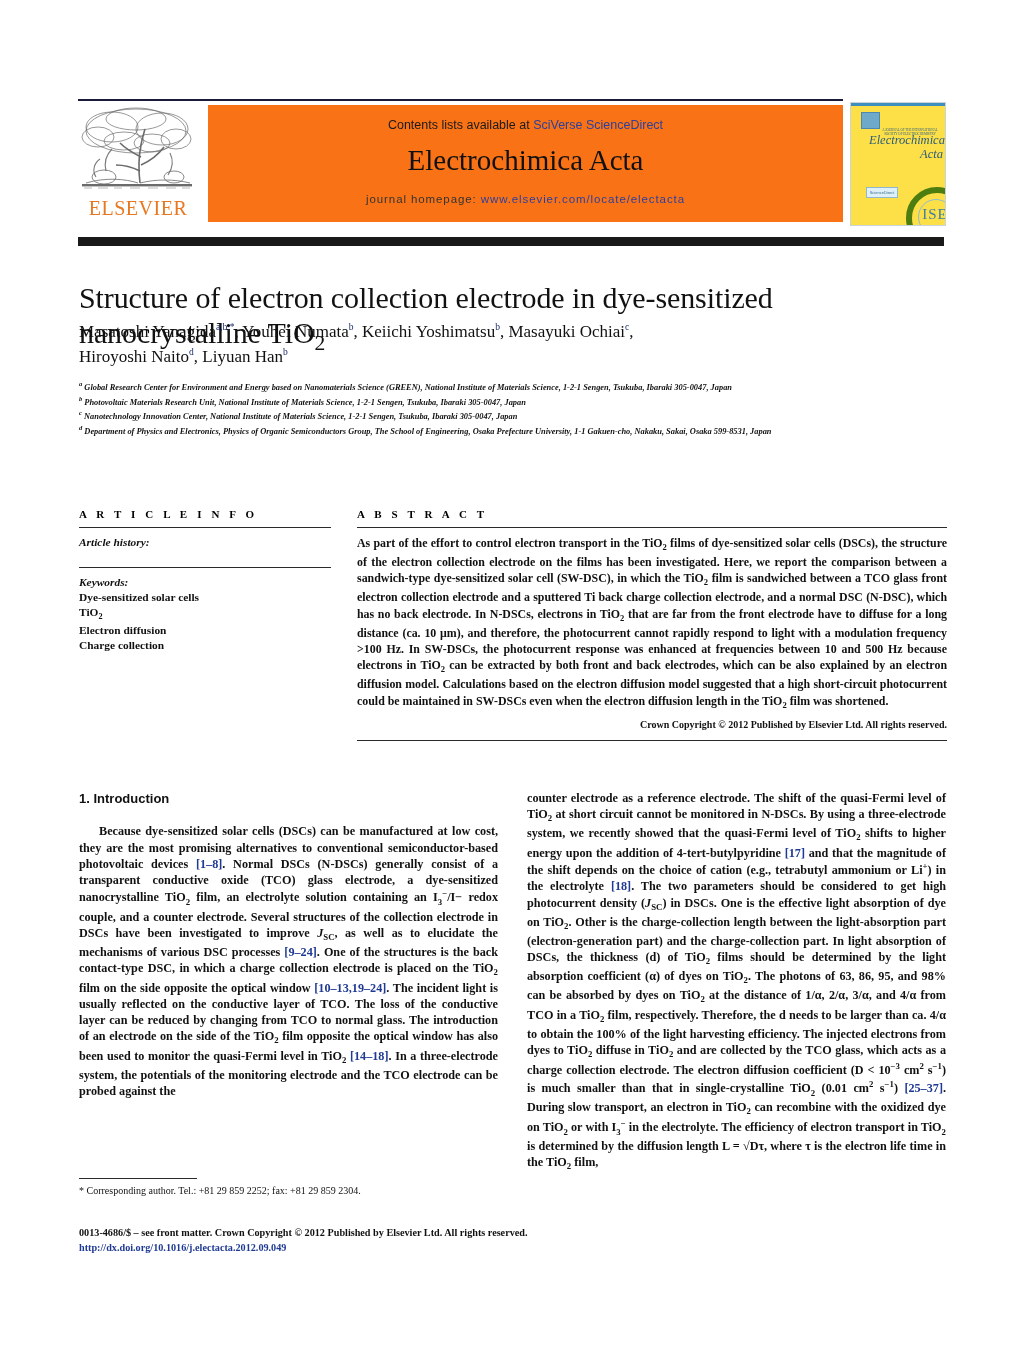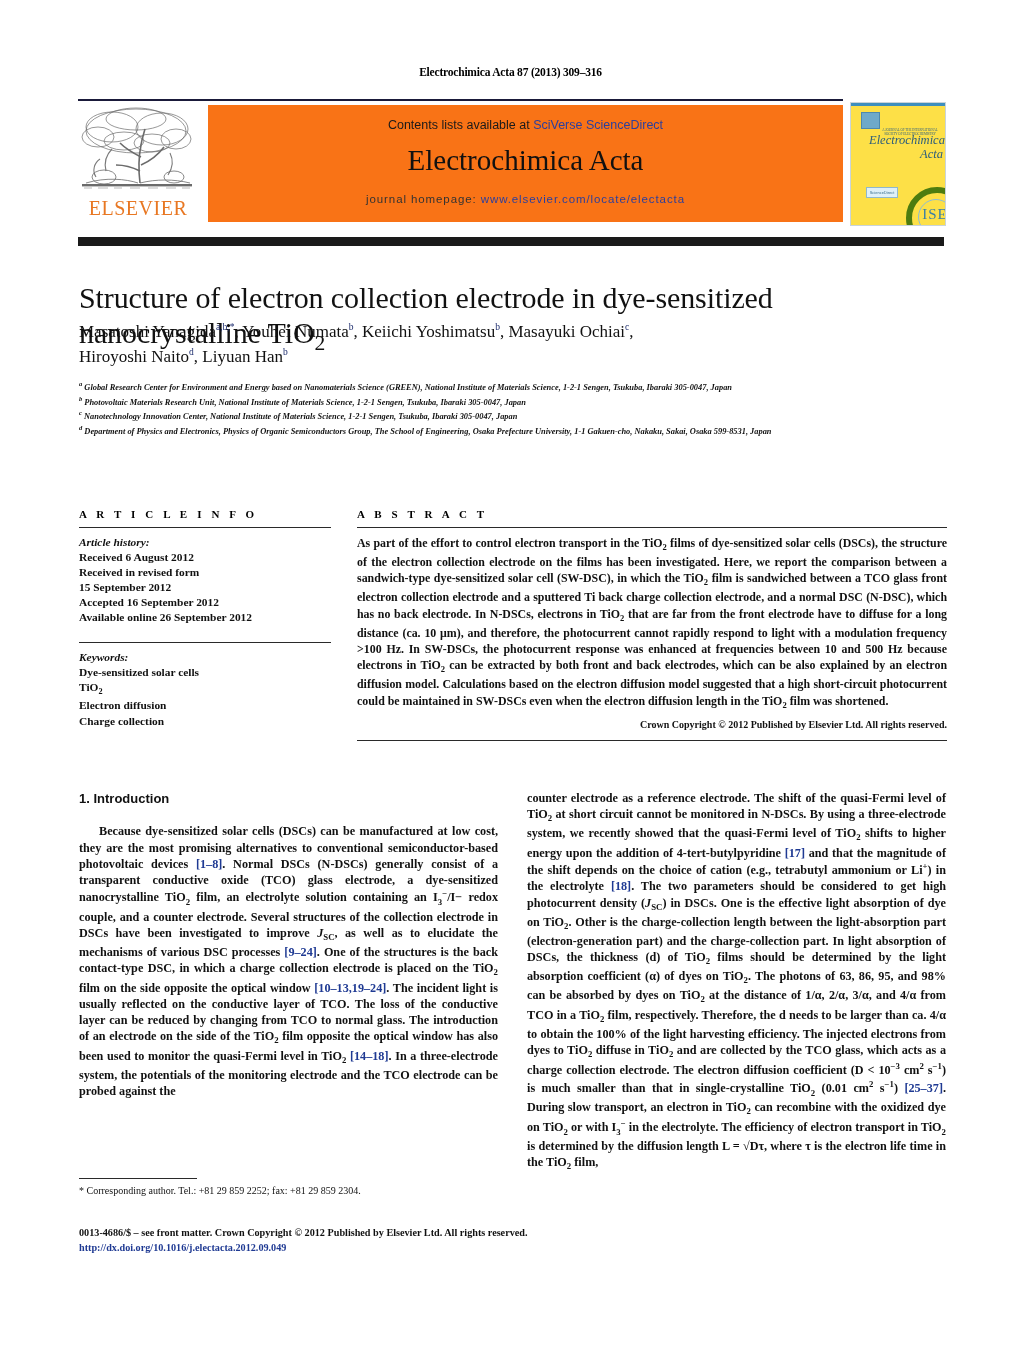--- a/index.html
+++ b/index.html
@@ -188,21 +188,20 @@
     font-family:"Liberation Serif", serif;
     font-weight:bold; font-size:10.2px; line-height:1.5; color:#111;
   }
   .footer a { color:#1f3a93; text-decoration:none; }
 </style>
 </head>
 <body>
 
 <div class="page">
 
-  <div class="running-head">Electrochimica Acta 87 (2013) 309–316</div>
 
   <div class="masthead">
     <div class="masthead-rule"></div>
 
     <div class="elsevier-block">
       <svg class="tree-svg" viewBox="0 0 118 92">
         <g fill="none" stroke="#6b6b6b" stroke-width="0.7">
           <ellipse cx="58" cy="26" rx="50" ry="22"></ellipse>
           <ellipse cx="34" cy="22" rx="26" ry="15"></ellipse>
           <ellipse cx="84" cy="24" rx="26" ry="16"></ellipse>
@@ -277,27 +276,20 @@
       <div class="affil-row"><sup>b</sup> Photovoltaic Materials Research Unit, National Institute of Materials Science, 1-2-1 Sengen, Tsukuba, Ibaraki 305-0047, Japan</div>
       <div class="affil-row"><sup>c</sup> Nanotechnology Innovation Center, National Institute of Materials Science, 1-2-1 Sengen, Tsukuba, Ibaraki 305-0047, Japan</div>
       <div class="affil-row"><sup>d</sup> Department of Physics and Electronics, Physics of Organic Semiconductors Group, The School of Engineering, Osaka Prefecture University, 1-1 Gakuen-cho, Nakaku, Sakai, Osaka 599-8531, Japan</div>
     </div>
 
   <div class="info-col">
     <div class="section-head">A R T I C L E    I N F O</div>
     <hr class="hr-thin">
     <div class="info-body">
       <div class="lbl">Article history:</div>
-      <div id="history-list">
-          <div>Received 6 August 2012</div>
-          <div>Received in revised form</div>
-          <div>15 September 2012</div>
-          <div>Accepted 16 September 2012</div>
-          <div>Available online 26 September 2012</div>
-        </div>
     </div>
     <hr class="hr-thin" style="margin-top:17px;margin-bottom:7px;">
     <div class="info-body">
       <div class="lbl">Keywords:</div>
       <div id="keywords-list">
           <div>Dye-sensitized solar cells</div>
           <div>TiO<sub>2</sub></div>
           <div>Electron diffusion</div>
           <div>Charge collection</div>
         </div>

